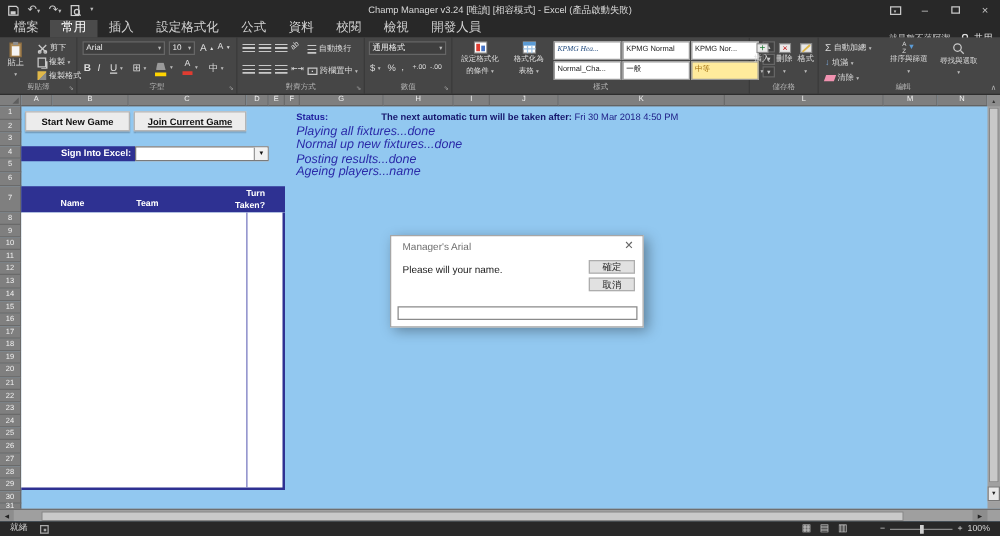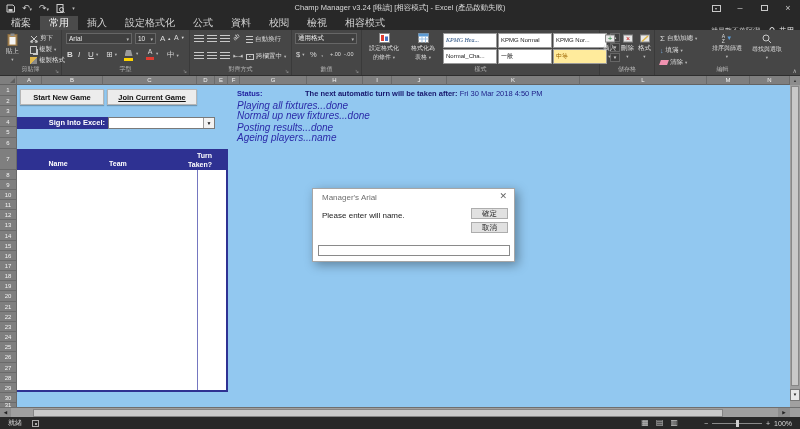--- a/index.html
+++ b/index.html
@@ -137,21 +137,21 @@
   <div id="tabrow">
     <div style="display:flex">
         <div class="rtab file">檔案</div>
         <div class="rtab active">常用</div>
         <div class="rtab">插入</div>
         <div class="rtab">設定格式化</div>
         <div class="rtab">公式</div>
         <div class="rtab">資料</div>
         <div class="rtab">校閱</div>
         <div class="rtab">檢視</div>
-        <div class="rtab">相容模式</div>
+        <div class="rtab">開發人員</div>
       </div>
   </div>
   <div id="tabrow-right">
     <span id="user-name">就是數不落阿潔</span>
     <span id="share">
       <svg width="8" height="9">
           <circle cx="4" cy="2.5" r="2" fill="none" stroke="#e0e0e0"></circle>
           <path d="M0.5 8.5c0-2 1.5-3.2 3.5-3.2s3.5 1.2 3.5 3.2" fill="none" stroke="#e0e0e0"></path>
         </svg>
       <span>共用</span>
@@ -494,19 +494,19 @@
           <span id="zoom-thumb"></span>
         </span>
       <span>+</span>
       <span>100%</span>
     </div>
   </div>
 
   <div id="dialog">
     <div id="dialog-title">Manager's Arial</div>
     <div id="dialog-close">✕</div>
-    <div id="dialog-msg">Please enter will name.</div>
+    <div id="dialog-msg">Please will your name.</div>
     <div class="dlgbtn" style="top:19px;">確定</div>
     <div class="dlgbtn" style="top:33px;">取消</div>
     <input id="dialog-input" value="" style="">
   </div>
 
 </div>
 
 </body></html>

